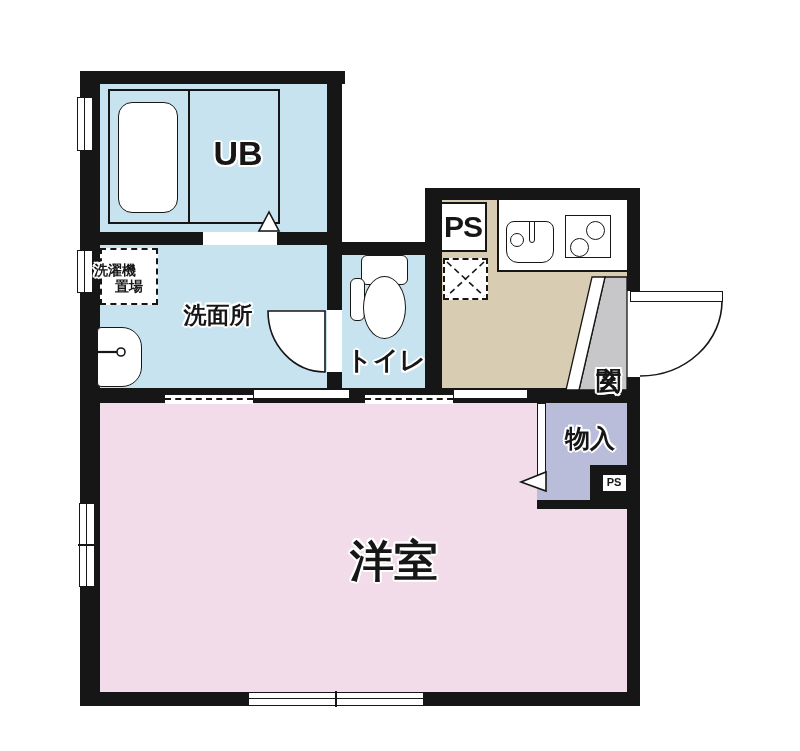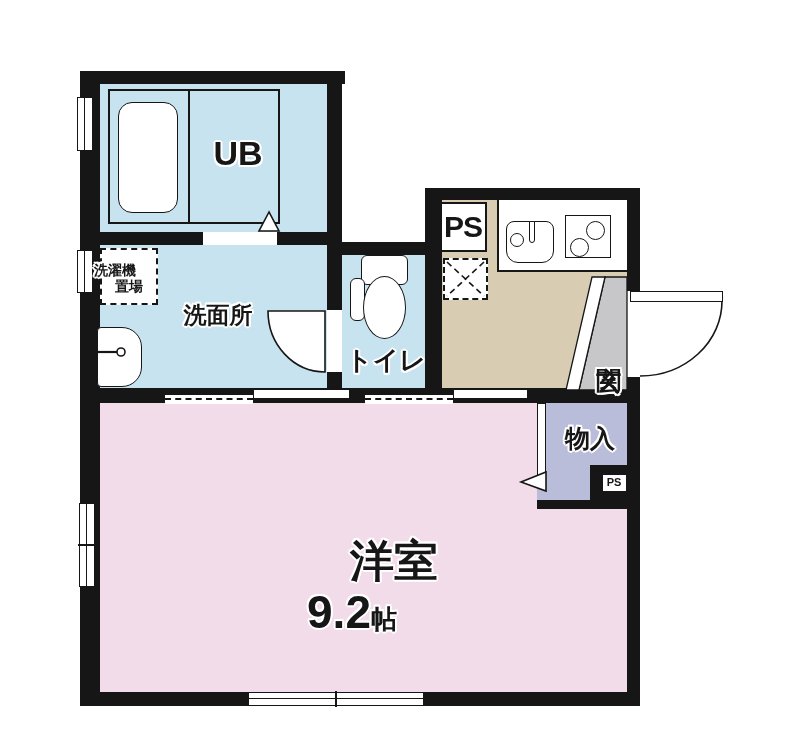--- a/index.html
+++ b/index.html
@@ -122,17 +122,14 @@
   <div class="lbl" style="left:129px;top:286px;font-size:14px;">置場</div>
 
   <div class="lbl" style="left:218px;top:315px;font-size:23px;">洗面所</div>
   <div class="lbl" style="left:386px;top:361px;font-size:26px;">トイレ</div>
   <div class="lbl" style="left:463px;top:227px;font-size:30px;letter-spacing:-1px;">PS</div>
   <div class="lbl vert" style="left:609px;top:348px;font-size:25px;">玄関</div>
   <div class="lbl" style="left:590px;top:438px;font-size:25px;">物入</div>
   <div class="lbl" style="left:614px;top:483px;font-size:11px;text-shadow:none;">PS</div>
 
   <div class="lbl" style="left:352px;top:561px;font-size:44px;margin-left:42px;">洋室</div>
-  <div class="lbl" style="left:352px;top:612px;font-size:46px;">
-    <span>9.2</span><span style="font-size:26px;">帖</span>
-  </div>
 
 </div>
 
 </body></html>

